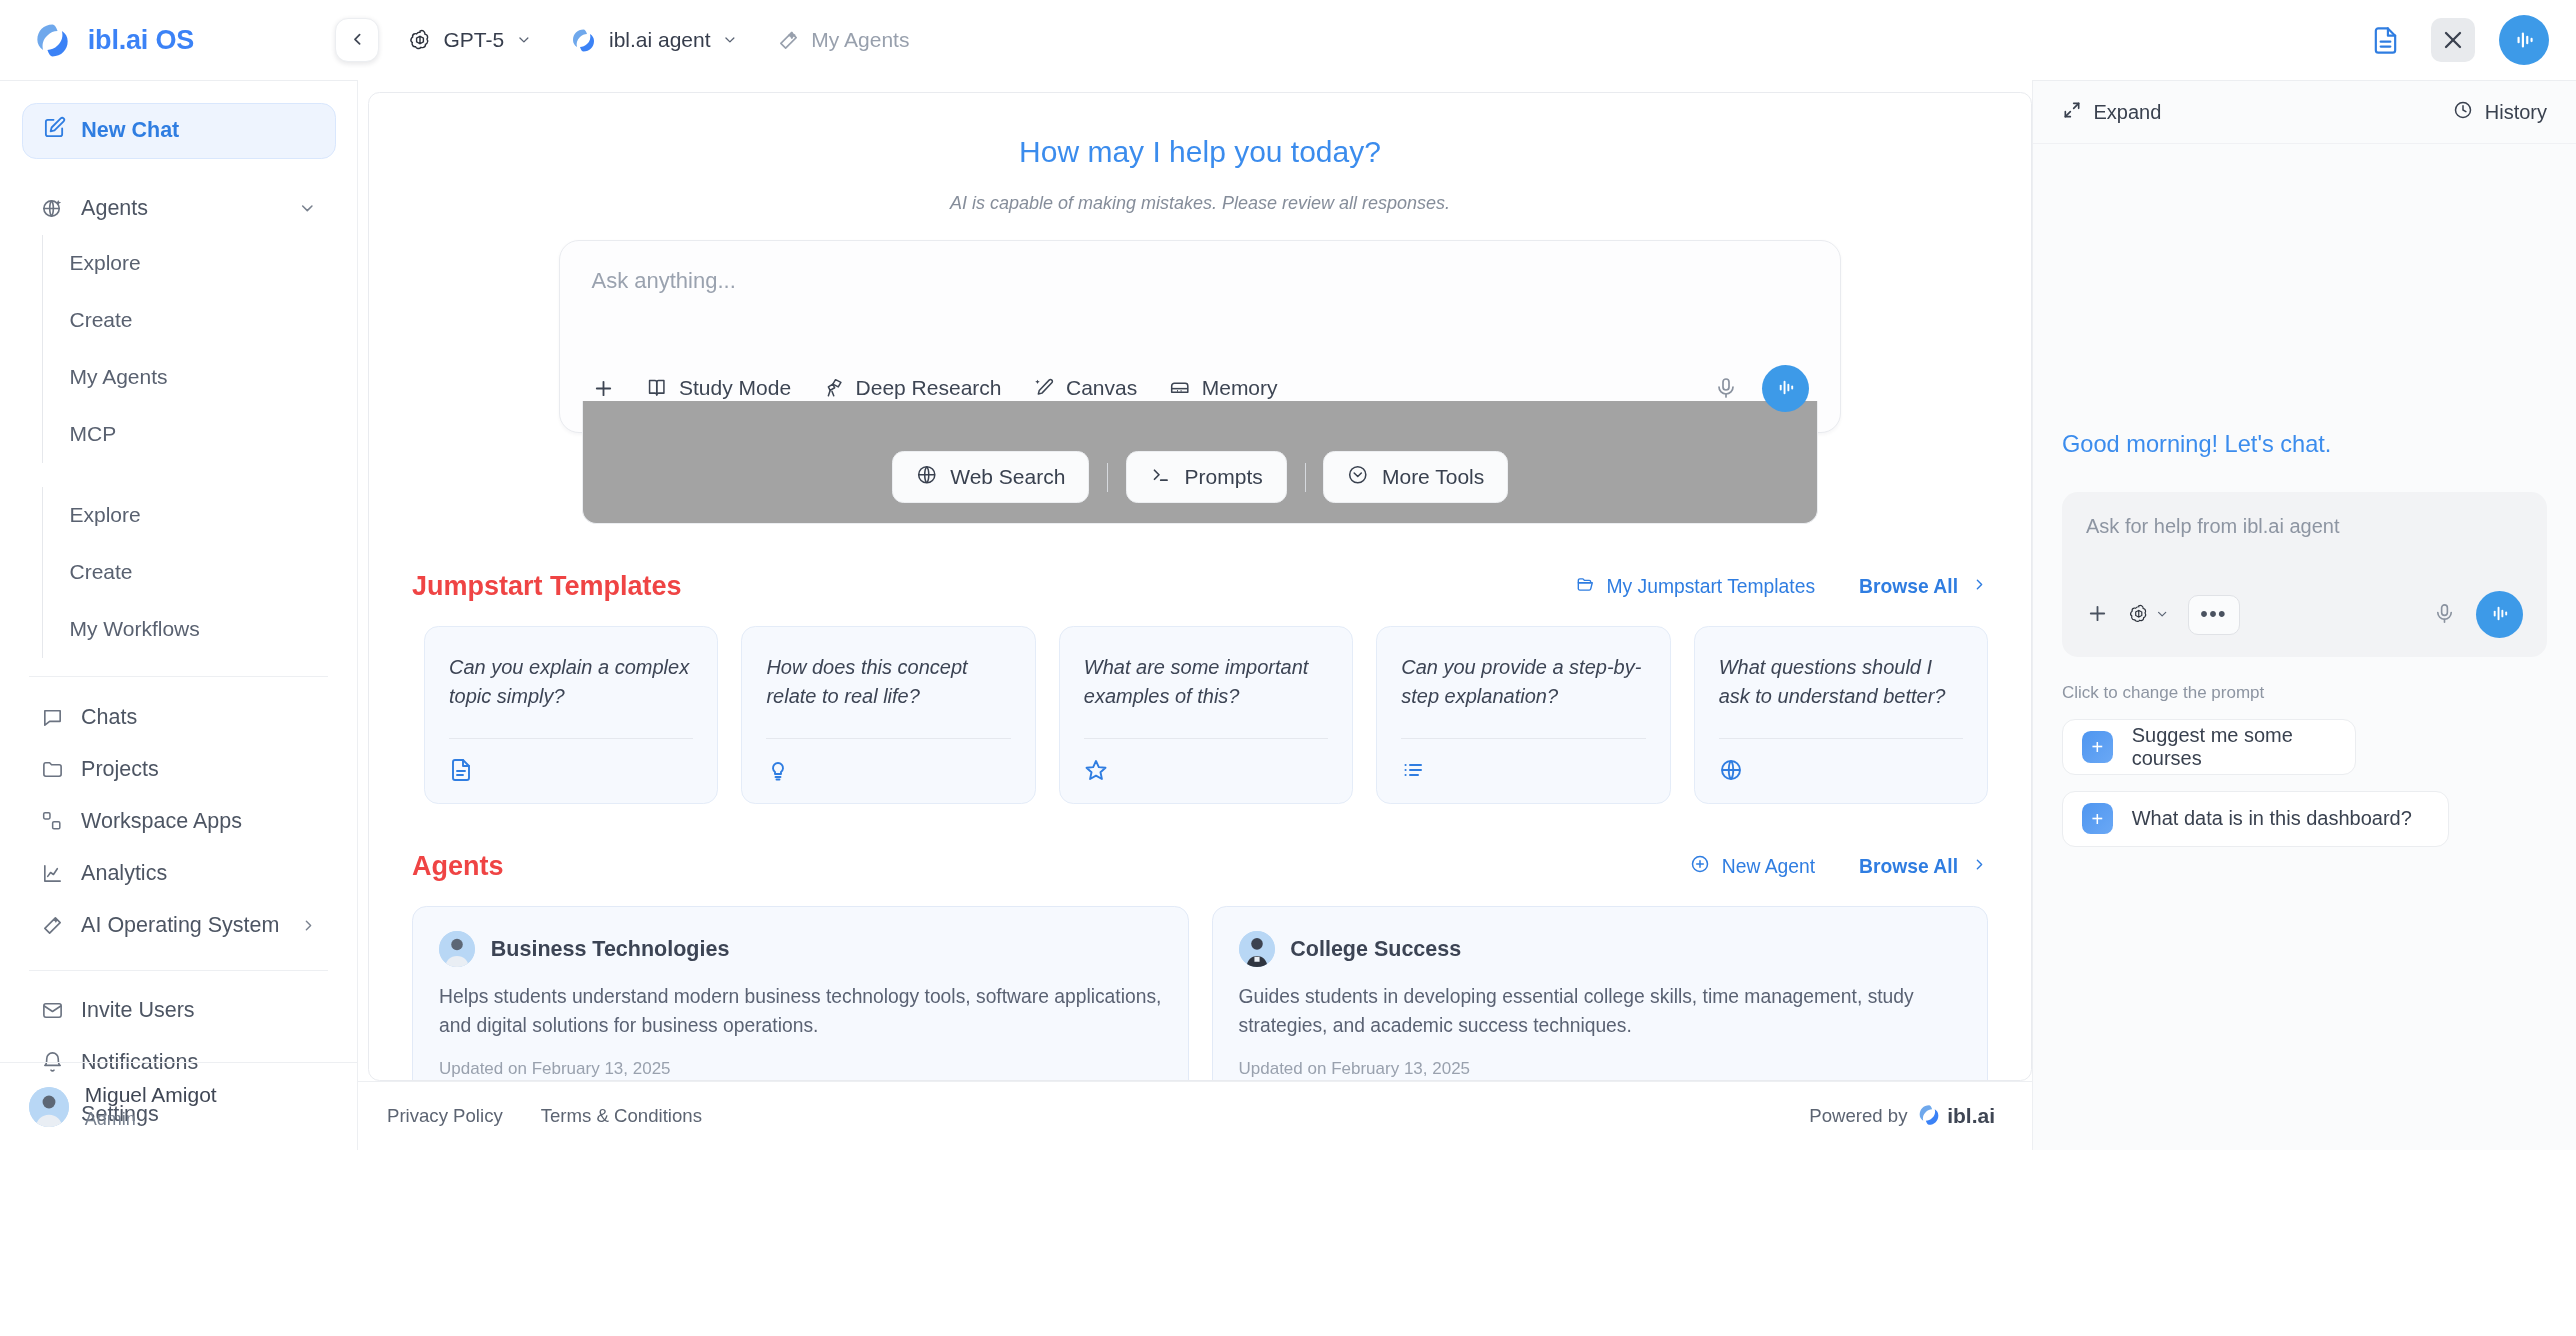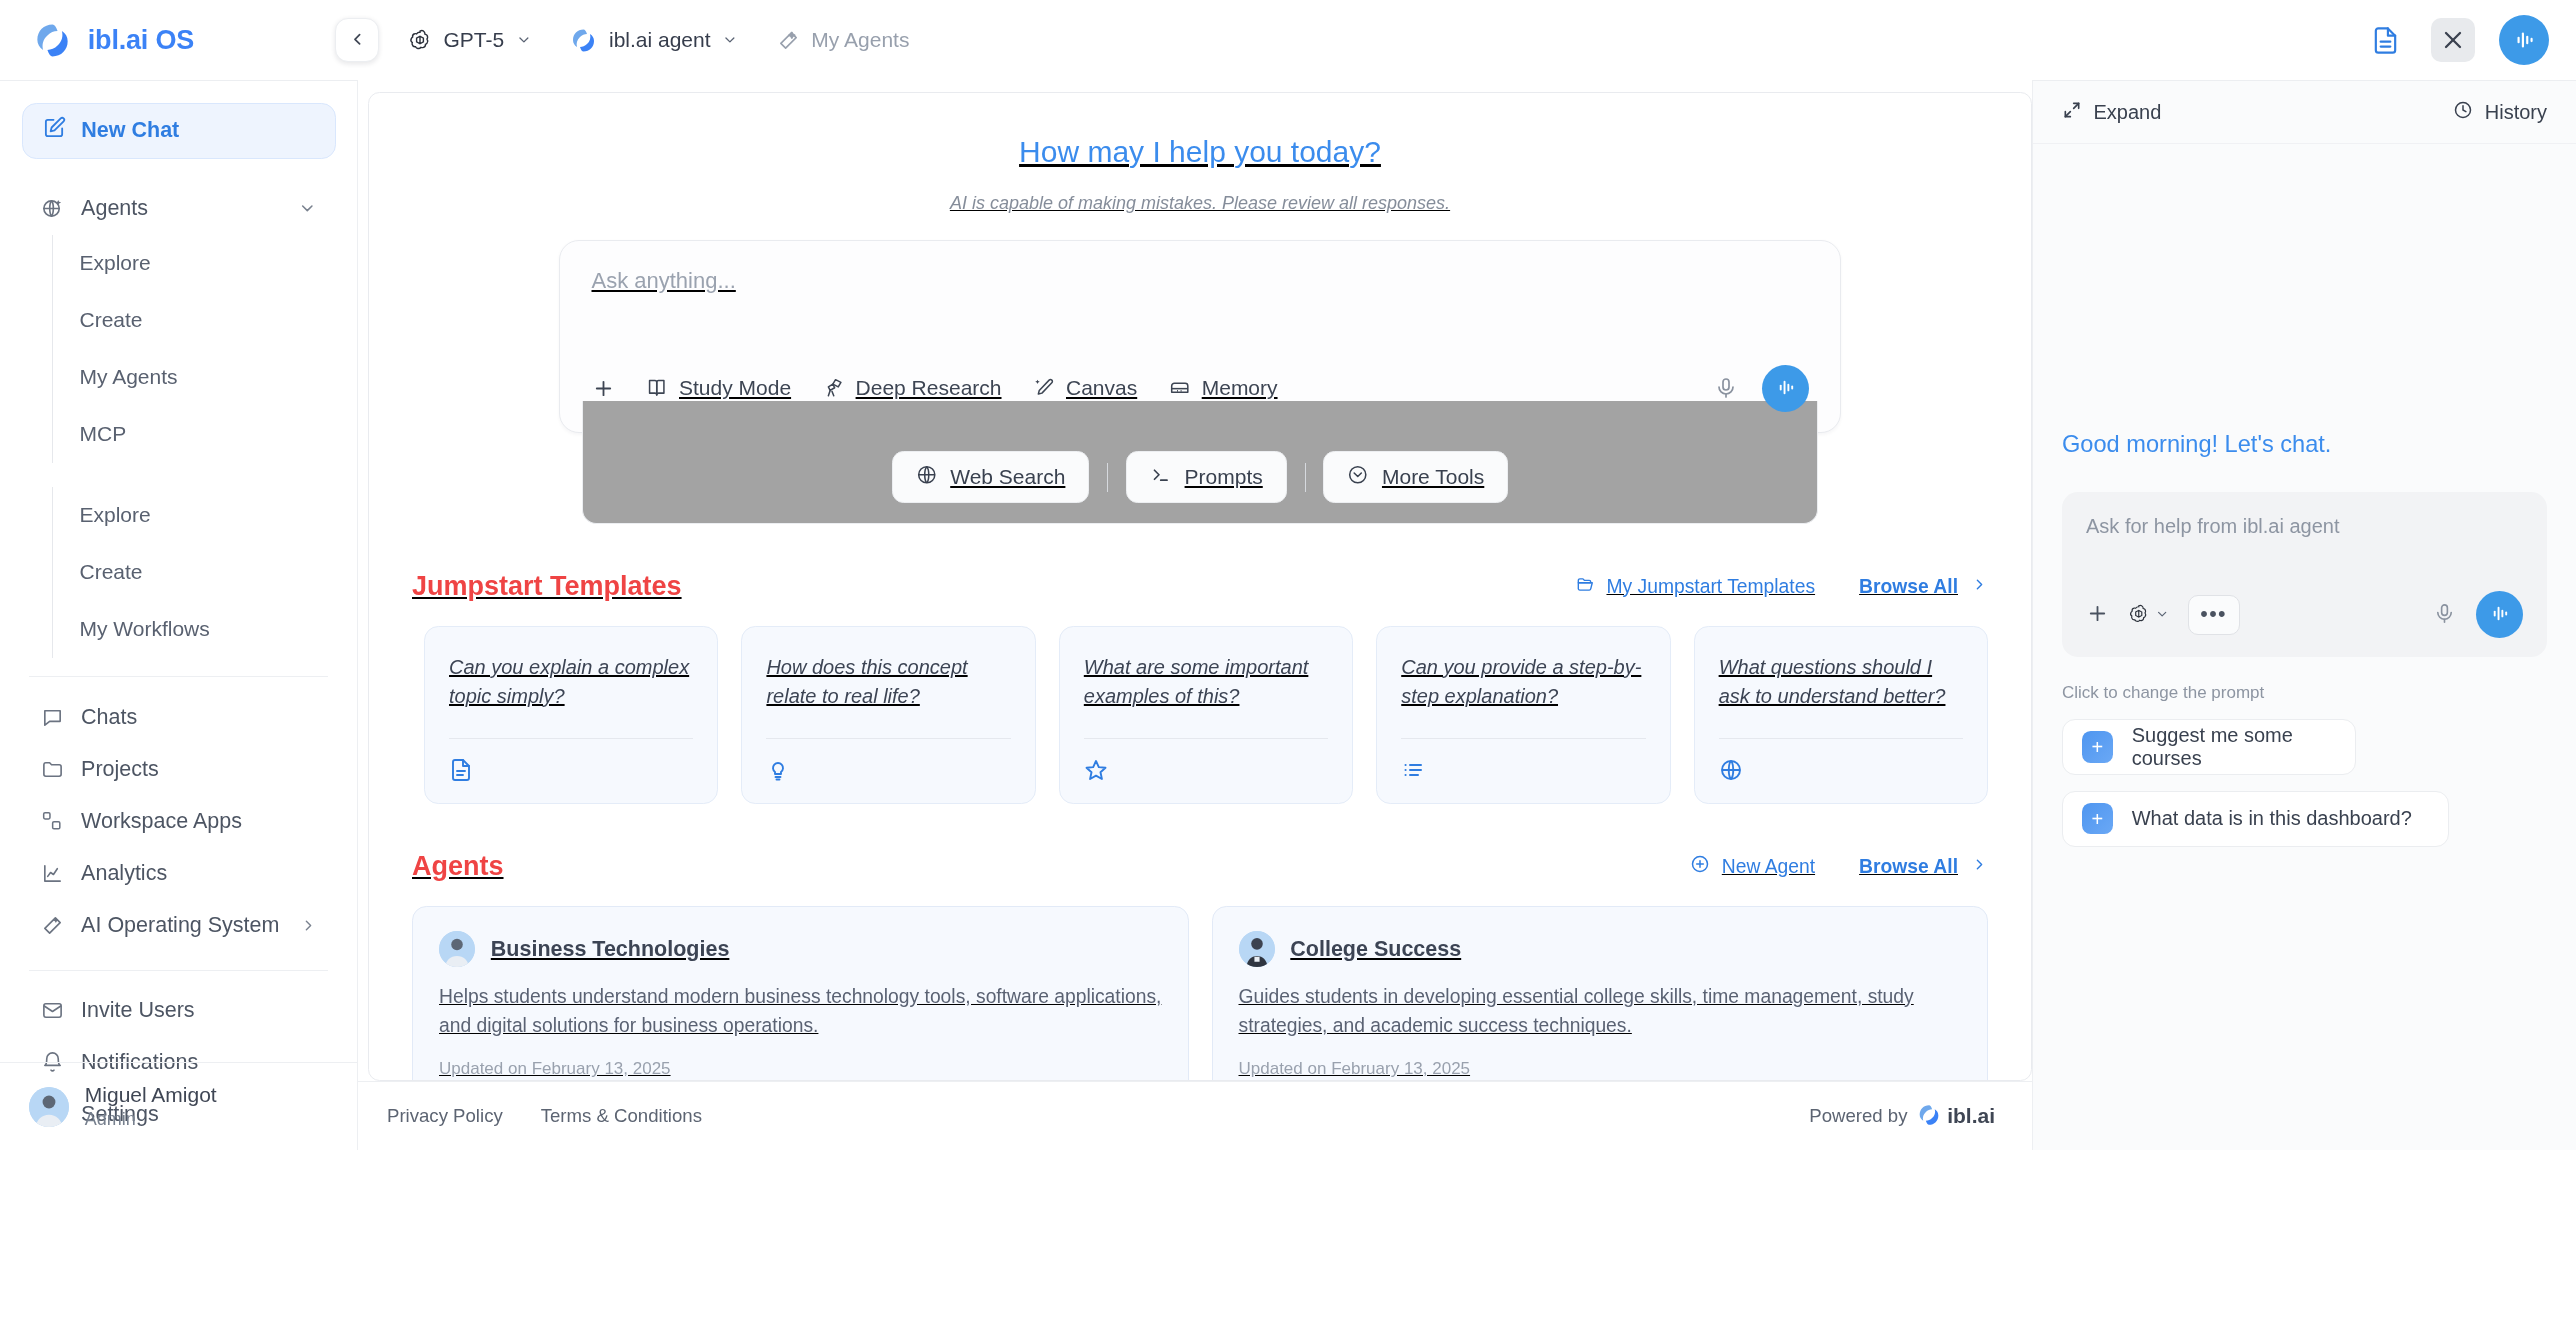--- a/index.html
+++ b/index.html
@@ -76,21 +76,21 @@
     padding: 0 20px; color: #2f7de1; font-size: 21.5px; font-weight: 600;
   }
   .nav-group { margin-top: 24px; }
   .nav-row {
     height: 52px; display: flex; align-items: center; gap: 17px;
     padding: 0 18.6px; border-radius: 10px;
     color: #4d5563; font-size: 21.5px;
   }
   .nav-row .ico { width: 24px; display: flex; justify-content: center; color: #6b7381; }
   .nav-row .chev { margin-left: auto; color: #7a828f; display: flex; }
-  .subnav { margin-left: 30px; border-left: 1.4px solid #e6e8ec; padding-left: 0; }
+  .subnav { margin-left: 20px; border-left: 1.4px solid #e6e8ec; padding-left: 0; }
   .sub-row {
     height: 57px; display: flex; align-items: center;
     padding-left: 27px; color: #596170; font-size: 21px;
   }
   .nav-sep { height: 0.7px; background: #edeff2; margin: 18.6px 7.2px 14.3px 7.2px; }
   .sidebar-foot { border-top: 0.7px solid #edeff2; padding: 18.6px 21.5px 18.6px 29px; }
   .user-row { display: flex; align-items: center; gap: 15.8px; }
   .avatar {
     width: 40px; height: 40px; border-radius: 50%;
     background: #b8d7f5; flex: 0 0 40px; overflow: hidden;
@@ -105,21 +105,21 @@
   .main-card {
     margin: 11.5px 0 0 10px;
     background: #fff;
     border: 0.7px solid #e9ebef;
     border-radius: 11.5px;
     flex: 1 1 auto;
     overflow: hidden;
     display: flex; flex-direction: column;
     min-height: 0;
   }
-  .main-scroll { padding: 42px 43px 0 43px; overflow: hidden; text-decoration: underline; }
+  .main-scroll { padding: 42px 43px 0 43px; overflow: hidden; }
 
   .hero-title { text-align: center; font-size: 30px; color: #3b8ced; font-weight: 500; }
   .hero-sub { text-align: center; font-size: 18px; color: #858d9a; font-style: italic; margin-top: 24px; }
 
   .composer {
     width: 1282px; margin: 26px auto 0 auto;
     border: 0.7px solid #e9ebef; border-radius: 20px;
     background: #fdfdfe;
     box-shadow: 0 1.4px 3.6px rgba(16,24,40,.04);
     padding: 27px 31.5px 20px 31.5px;

